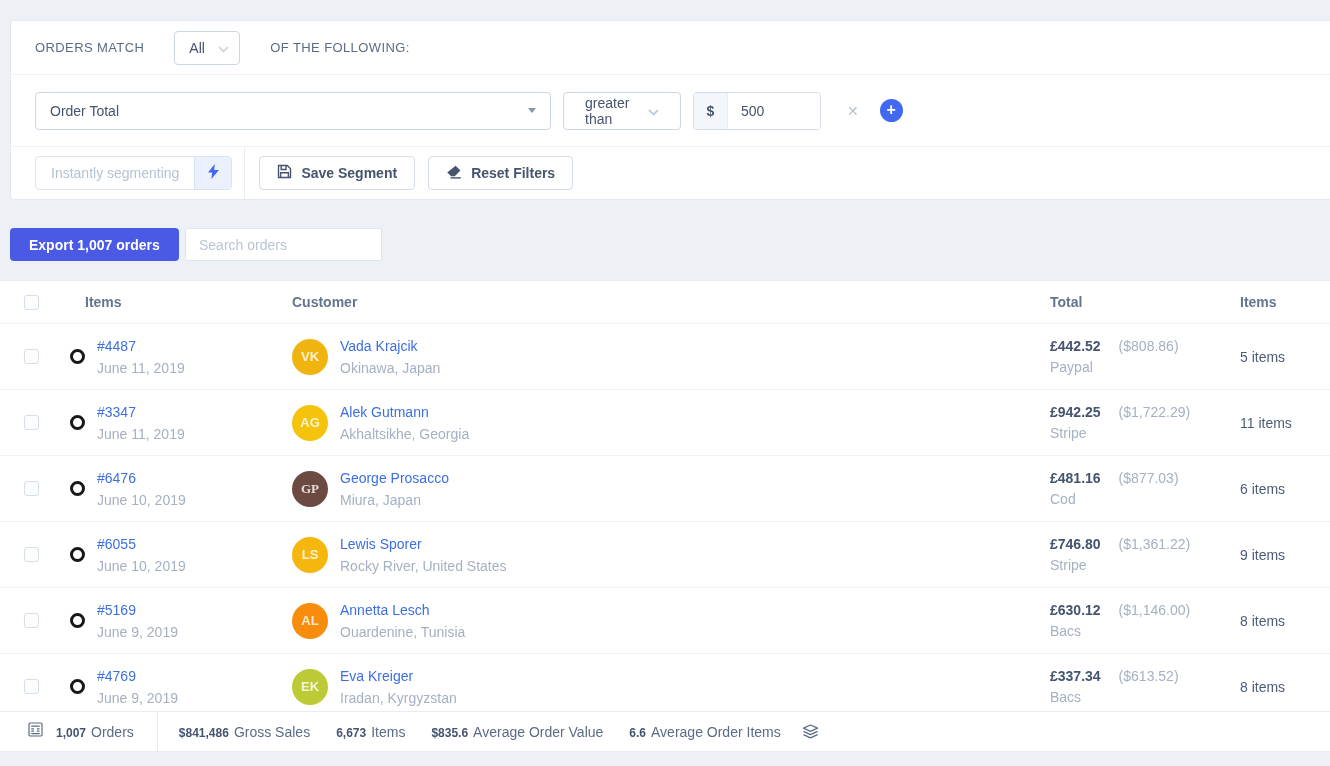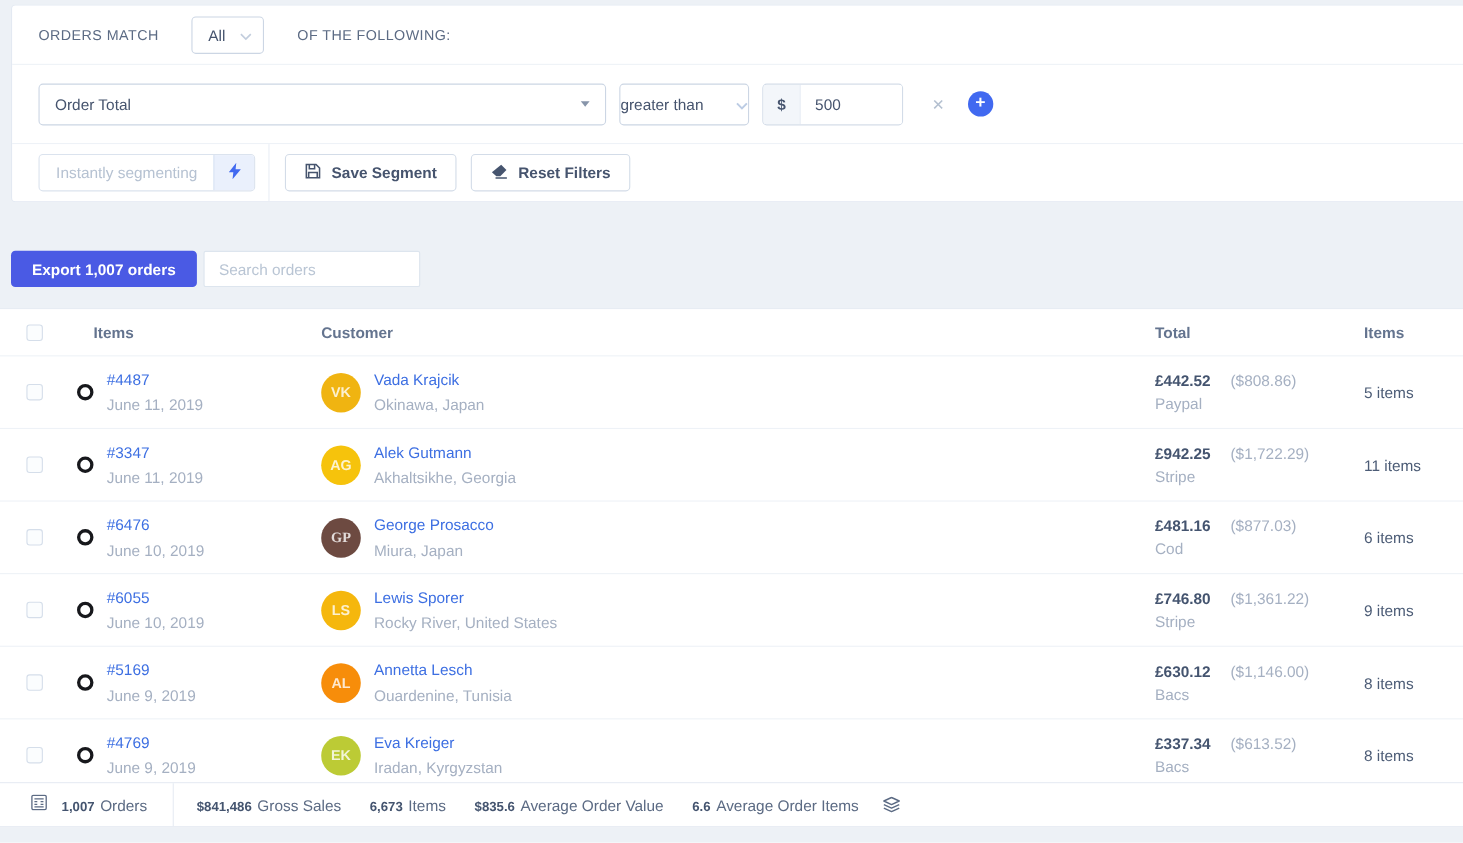--- a/index.html
+++ b/index.html
@@ -6,37 +6,37 @@
   html,body { width:1330px; height:766px; }
   body {
     position:relative; overflow:hidden;
     background:#edf1f6;
     font-family:"Liberation Sans", sans-serif;
     color:#46546e;
   }
 
   
   .filter-card {
-    position:absolute; left:10px; top:4px; right:0; height:180px;
+    position:absolute; left:10px; top:20px; right:0; height:180px;
     background:#fff; border:1px solid #e3e9f2; border-right:none;
     border-radius:4px 0 0 4px;
   }
   .fc-row { display:flex; align-items:center; padding:0 24px; }
   .fc-row1 { height:54px; border-bottom:1px solid #eef2f7; }
   .fc-row2 { height:72px; border-bottom:1px solid #eef2f7; }
   .fc-row3 { height:52px; padding:0 0 0 24px; }
   .uc-label { font-size:13px; color:#5c6b84; letter-spacing:.4px; }
   .select-box {
     height:34px; border:1px solid #ccd6e4; border-radius:4px; background:#fff;
     display:flex; align-items:center; justify-content:space-between;
     font-size:14px; color:#46546e; cursor:pointer;
   }
   .match-select { width:66px; padding:0 10px 0 14px; margin:0 30px; }
   .field-select { width:516px; height:38px; padding:0 14px; }
-  .op-select { width:118px; height:38px; margin-left:12px; padding:0 0; }
+  .op-select { width:118px; height:38px; margin-left:12px; padding:0 21px; }
   .triangle-down {
     width:0; height:0; border-left:4.5px solid transparent;
     border-right:4.5px solid transparent; border-top:5.5px solid #8795aa;
   }
   .amount-group {
     margin-left:12px; height:38px; border:1px solid #d3dce8; border-radius:4px;
     display:flex; overflow:hidden; background:#fff;
   }
   .currency-prefix {
     width:34px; background:#f3f6fa; border-right:1px solid #e6ecf3;

